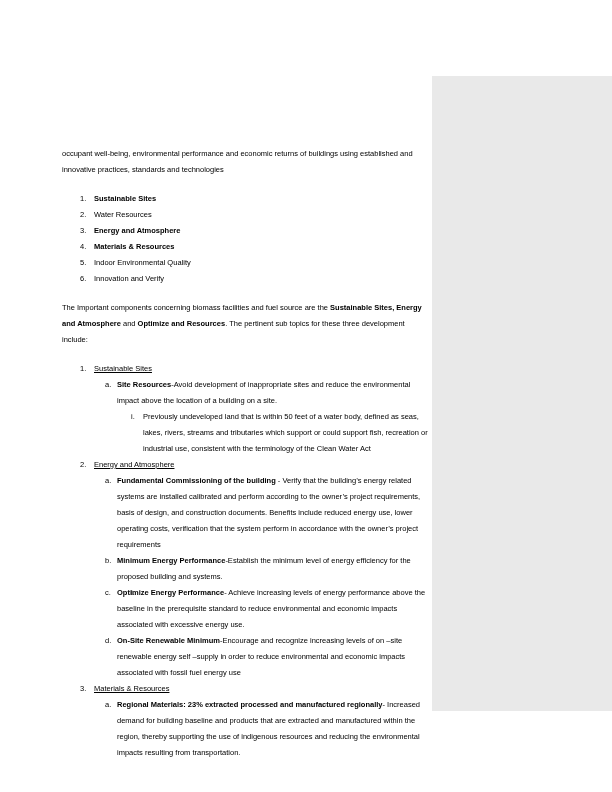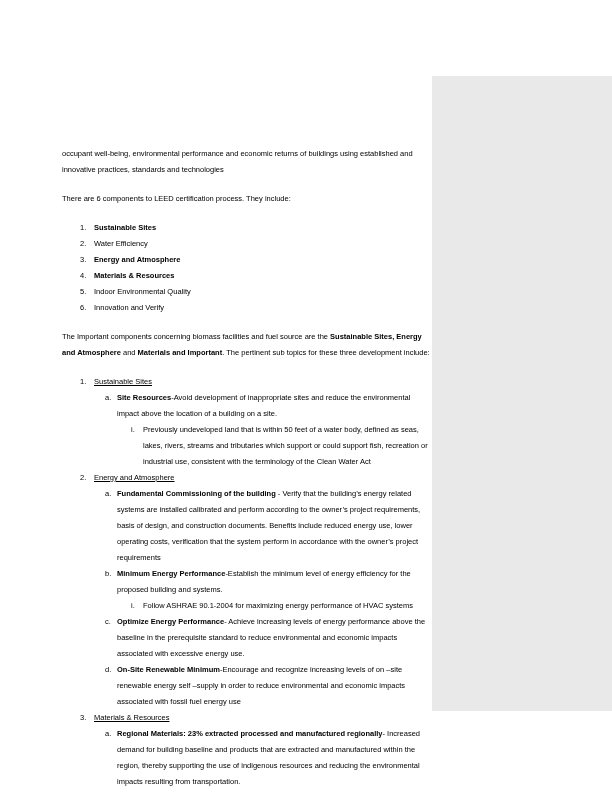--- a/index.html
+++ b/index.html
@@ -53,44 +53,43 @@
 <body>
 
 <div class="page">
 
   <div class="markup-pane"></div>
 
   <div class="content">
 
     <p>occupant well-being, environmental performance and economic returns of buildings using established and innovative practices, standards and technologies</p>
 
-    <p>There are 6 components to LEED certification process.  They include:</p>
 
     <div class="list">
       <div class="li l1">
         <span class="num">1.</span><span class="b">Sustainable Sites</span>
       </div>
       <div class="li l1">
-        <span class="num">2.</span><span>Water Efficiency</span>
+        <span class="num">2.</span><span>Water Resources</span>
       </div>
       <div class="li l1">
         <span class="num">3.</span><span class="b">Energy and Atmosphere</span>
       </div>
       <div class="li l1">
         <span class="num">4.</span><span class="b">Materials &amp; Resources</span>
       </div>
       <div class="li l1">
         <span class="num">5.</span><span>Indoor Environmental Quality</span>
       </div>
       <div class="li l1">
         <span class="num">6.</span><span>Innovation and Verify</span>
       </div>
     </div>
 
-    <p><span>The Important components concerning biomass facilities and fuel source are the </span><b>Sustainable Sites, Energy and Atmosphere</b><span> and </span><b>Materials and Important</b><span>.  The pertinent sub topics for these three development include:</span></p>
+    <p><span>The Important components concerning biomass facilities and fuel source are the </span><b>Sustainable Sites, Energy and Atmosphere</b><span> and </span><b>Optimize and Resources</b><span>.  The pertinent sub topics for these three development include:</span></p>
 
     <div class="list">
 
       <div class="li l1">
         <span class="num">1.</span><span class="u">Sustainable Sites</span>
       </div>
       <div class="li l2">
         <span class="num">a.</span><b>Site Resources</b><span>-Avoid development of inappropriate sites and reduce the environmental impact above the location of a building on a site.</span>
       </div>
       <div class="li l3">
@@ -100,21 +99,21 @@
       <div class="li l1">
         <span class="num">2.</span><span class="u">Energy and Atmosphere</span>
       </div>
       <div class="li l2">
         <span class="num">a.</span><b>Fundamental Commissioning of the building</b><span> - Verify that the building’s energy related systems are installed calibrated and perform according to the owner’s project requirements, basis of design, and construction documents.  Benefits include reduced energy use, lower operating costs, verification that the system perform in accordance with the owner’s project requirements</span>
       </div>
       <div class="li l2">
         <span class="num">b.</span><b>Minimum Energy Performance</b><span>-Establish the minimum level of energy efficiency for the proposed building and systems.</span>
       </div>
       <div class="li l3">
-        <span class="num">i.</span><span>Follow ASHRAE 90.1-2004 for maximizing energy performance of HVAC systems</span>
+        <span class="num">i.</span>
       </div>
       <div class="li l2">
         <span class="num">c.</span><b>Optimize Energy Performance</b><span>- Achieve increasing levels of energy performance above the baseline in the prerequisite standard to reduce environmental and economic impacts associated with excessive energy use.</span>
       </div>
       <div class="li l2">
         <span class="num">d.</span><b>On-Site Renewable Minimum</b><span>-Encourage and recognize increasing levels of on –site renewable energy self –supply in order to reduce environmental and economic impacts associated with fossil fuel energy use</span>
       </div>
 
       <div class="li l1">
         <span class="num">3.</span><span class="u">Materials &amp; Resources</span>

